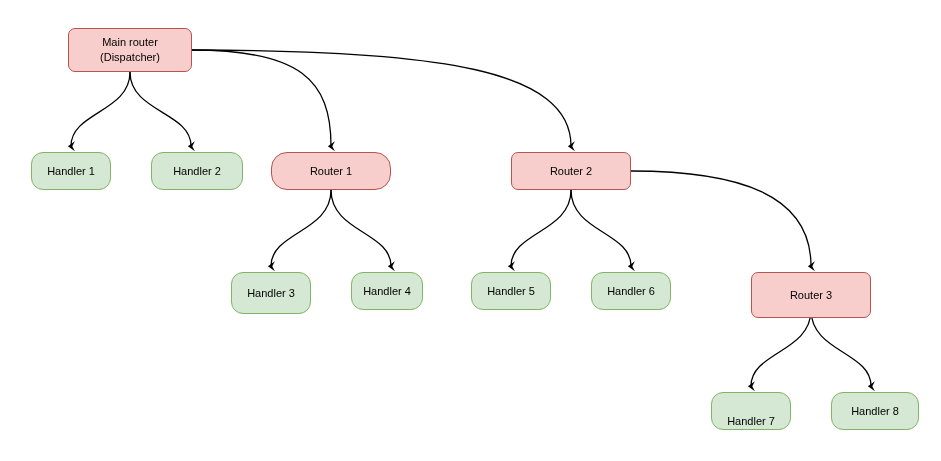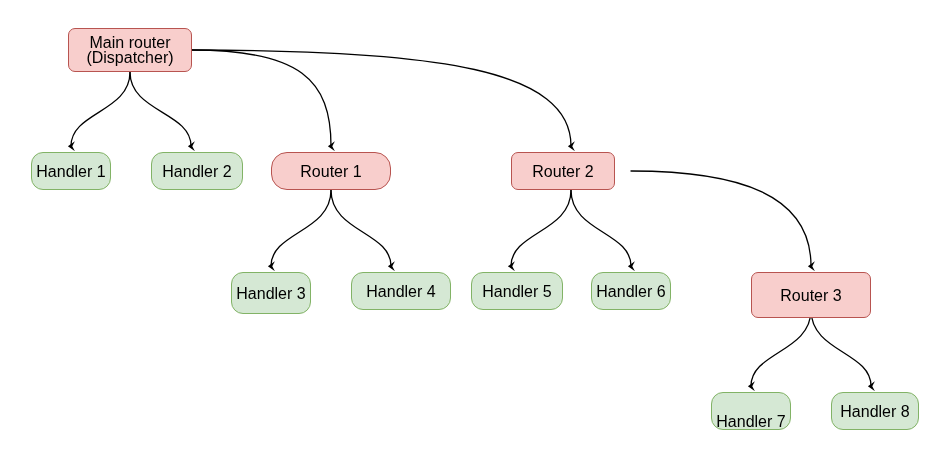--- a/index.html
+++ b/index.html
@@ -23,21 +23,21 @@
     height: 461px;
     pointer-events: none;
   }
   .node {
     position: absolute;
     box-sizing: border-box;
     display: flex;
     align-items: center;
     justify-content: center;
     text-align: center;
-    font-size: 16px;
+    font-size: 11px;
     line-height: 15px;
     color: #000000;
     white-space: pre-line;
     z-index: 2;
   }
   .node.router {
     background: #f8cecc;
     border: 1px solid #b85450;
     border-radius: 7px;
   }
@@ -78,23 +78,23 @@
         <path d="M 811 310 C 811 352 871 352 871 386" fill="none" stroke="#000000" stroke-width="1.3" stroke-linecap="round" marker-end="url(#arrowhead)"></path>
       </g>
   </svg>
 
   <div id="nodes-layer">
       <div class="node router" style="left: 68px; top: 28px; width: 124px; height: 44px;"><span class="node-label">Main router
 (Dispatcher)</span></div>
       <div class="node handler" style="left: 31px; top: 152px; width: 80px; height: 38px;"><span class="node-label">Handler 1</span></div>
       <div class="node handler" style="left: 151px; top: 152px; width: 92px; height: 38px;"><span class="node-label">Handler 2</span></div>
       <div class="node router" style="left: 271px; top: 152px; width: 120px; height: 38px; border-radius: 16px;"><span class="node-label">Router 1</span></div>
-      <div class="node router" style="left: 511px; top: 152px; width: 104px; height: 38px;"><span class="node-label">Router 2</span></div>
+      <div class="node router" style="left: 511px; top: 152px; width: 120px; height: 38px;"><span class="node-label">Router 2</span></div>
       <div class="node handler" style="left: 231px; top: 272px; width: 80px; height: 42px;"><span class="node-label">Handler 3</span></div>
-      <div class="node handler" style="left: 351px; top: 272px; width: 100px; height: 38px;"><span class="node-label">Handler 4</span></div>
-      <div class="node handler" style="left: 471px; top: 272px; width: 92px; height: 38px;"><span class="node-label">Handler 5</span></div>
+      <div class="node handler" style="left: 351px; top: 272px; width: 72px; height: 38px;"><span class="node-label">Handler 4</span></div>
+      <div class="node handler" style="left: 471px; top: 272px; width: 80px; height: 38px;"><span class="node-label">Handler 5</span></div>
       <div class="node handler" style="left: 591px; top: 272px; width: 80px; height: 38px;"><span class="node-label">Handler 6</span></div>
       <div class="node router" style="left: 751px; top: 272px; width: 120px; height: 46px;"><span class="node-label">Router 3</span></div>
       <div class="node handler" style="left: 711px; top: 392px; width: 80px; height: 38px; align-items: flex-end;"><span class="node-label">Handler 7</span></div>
       <div class="node handler" style="left: 831px; top: 392px; width: 88px; height: 38px;"><span class="node-label">Handler 8</span></div>
     </div>
 
 </div>
 
 </body></html>

